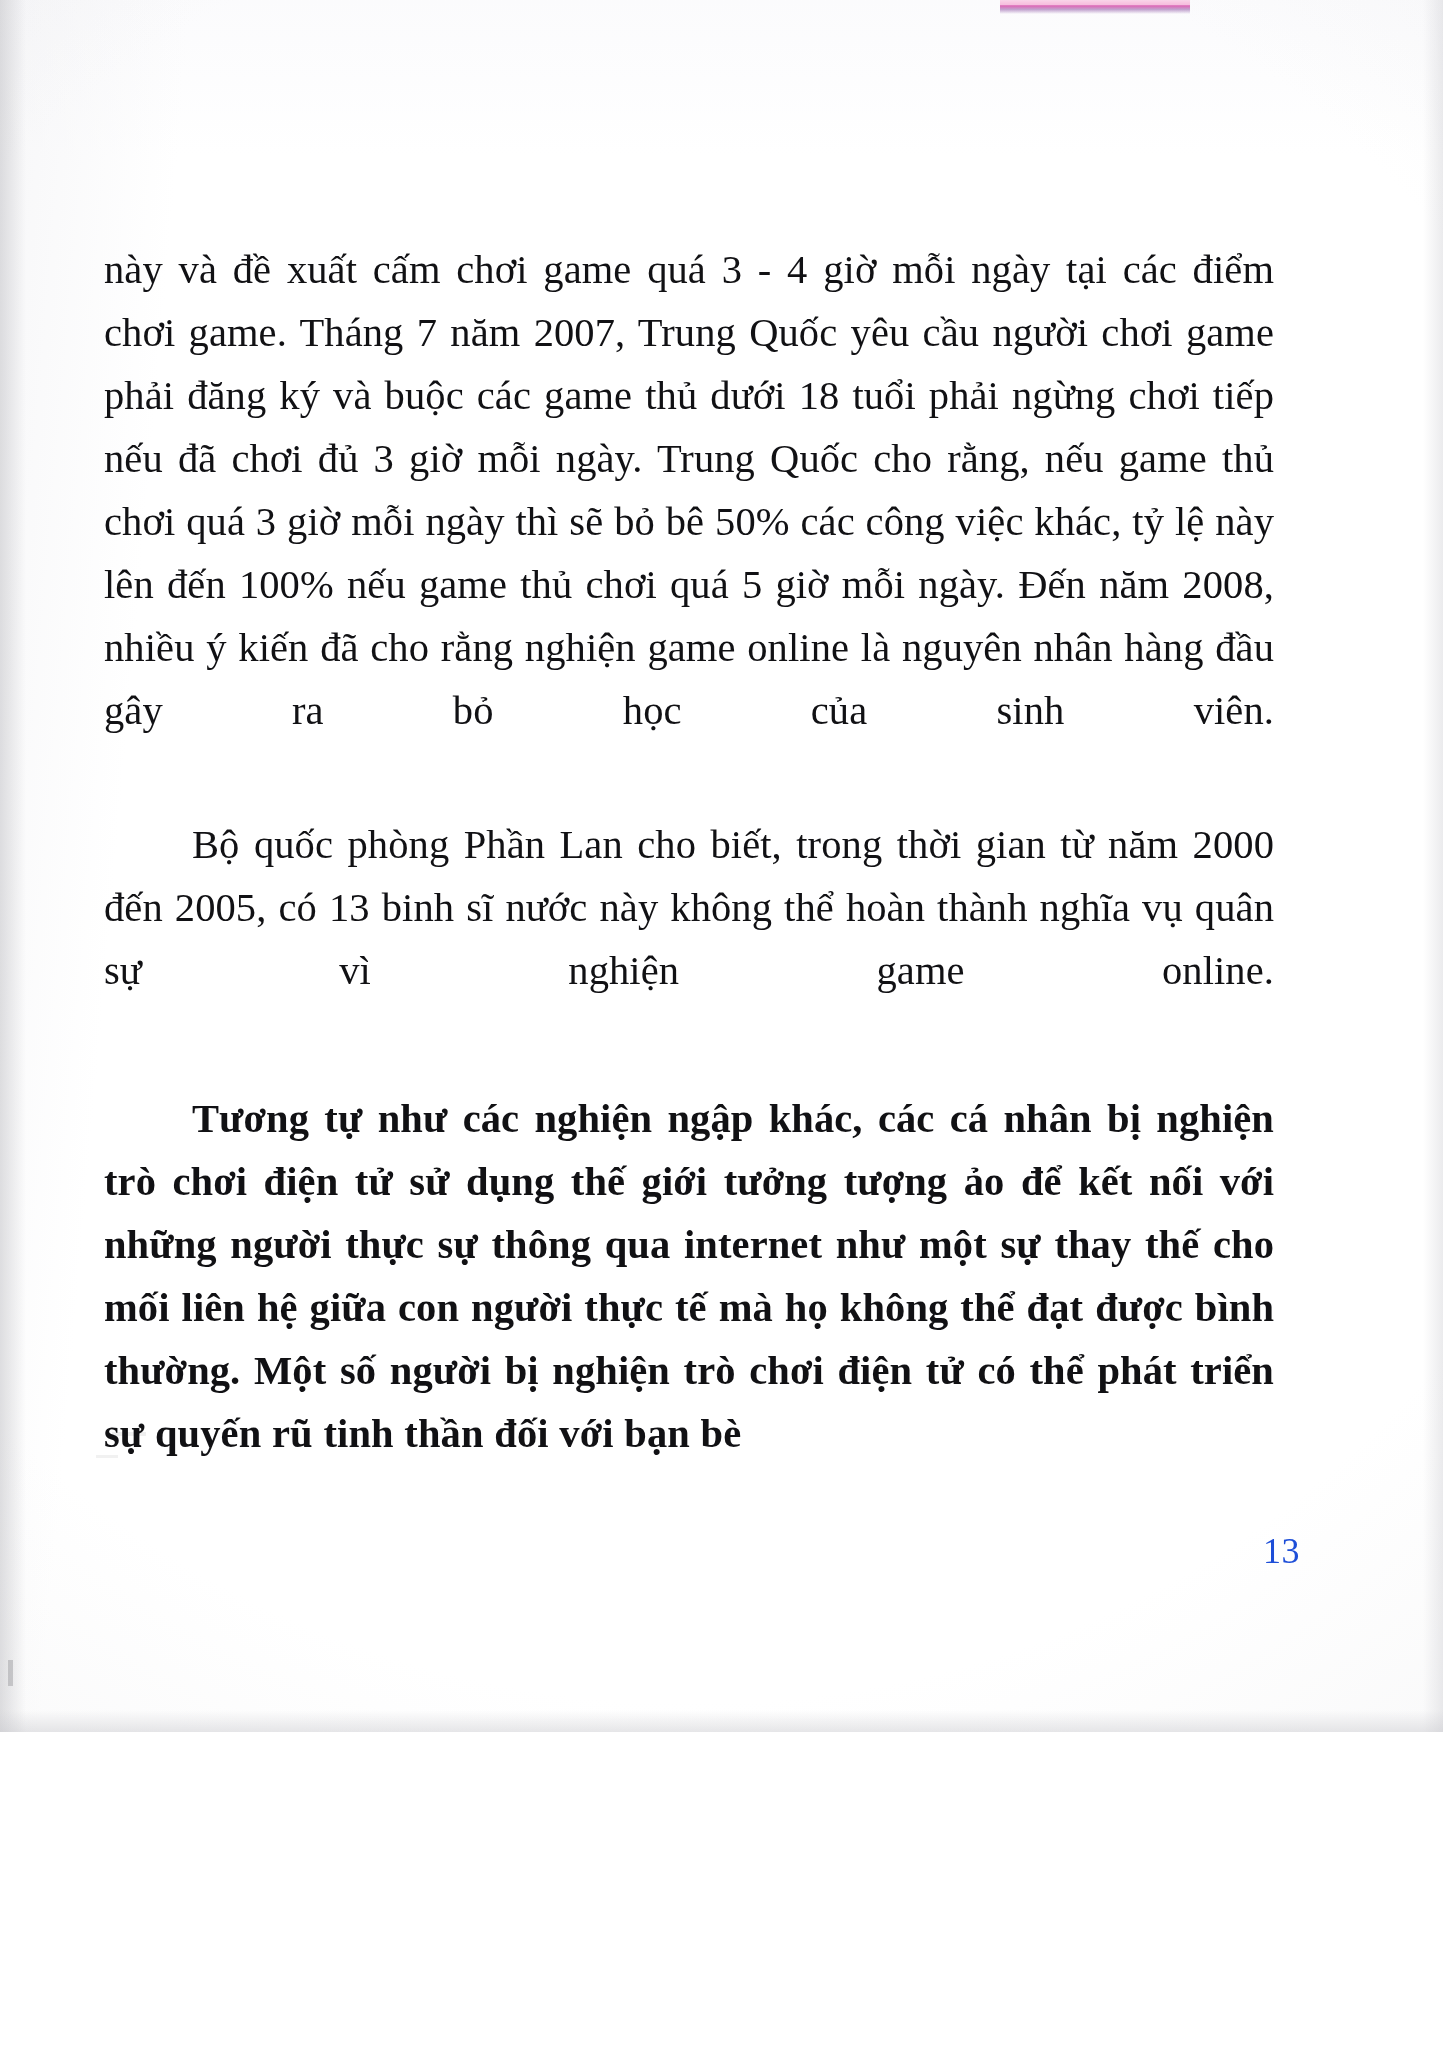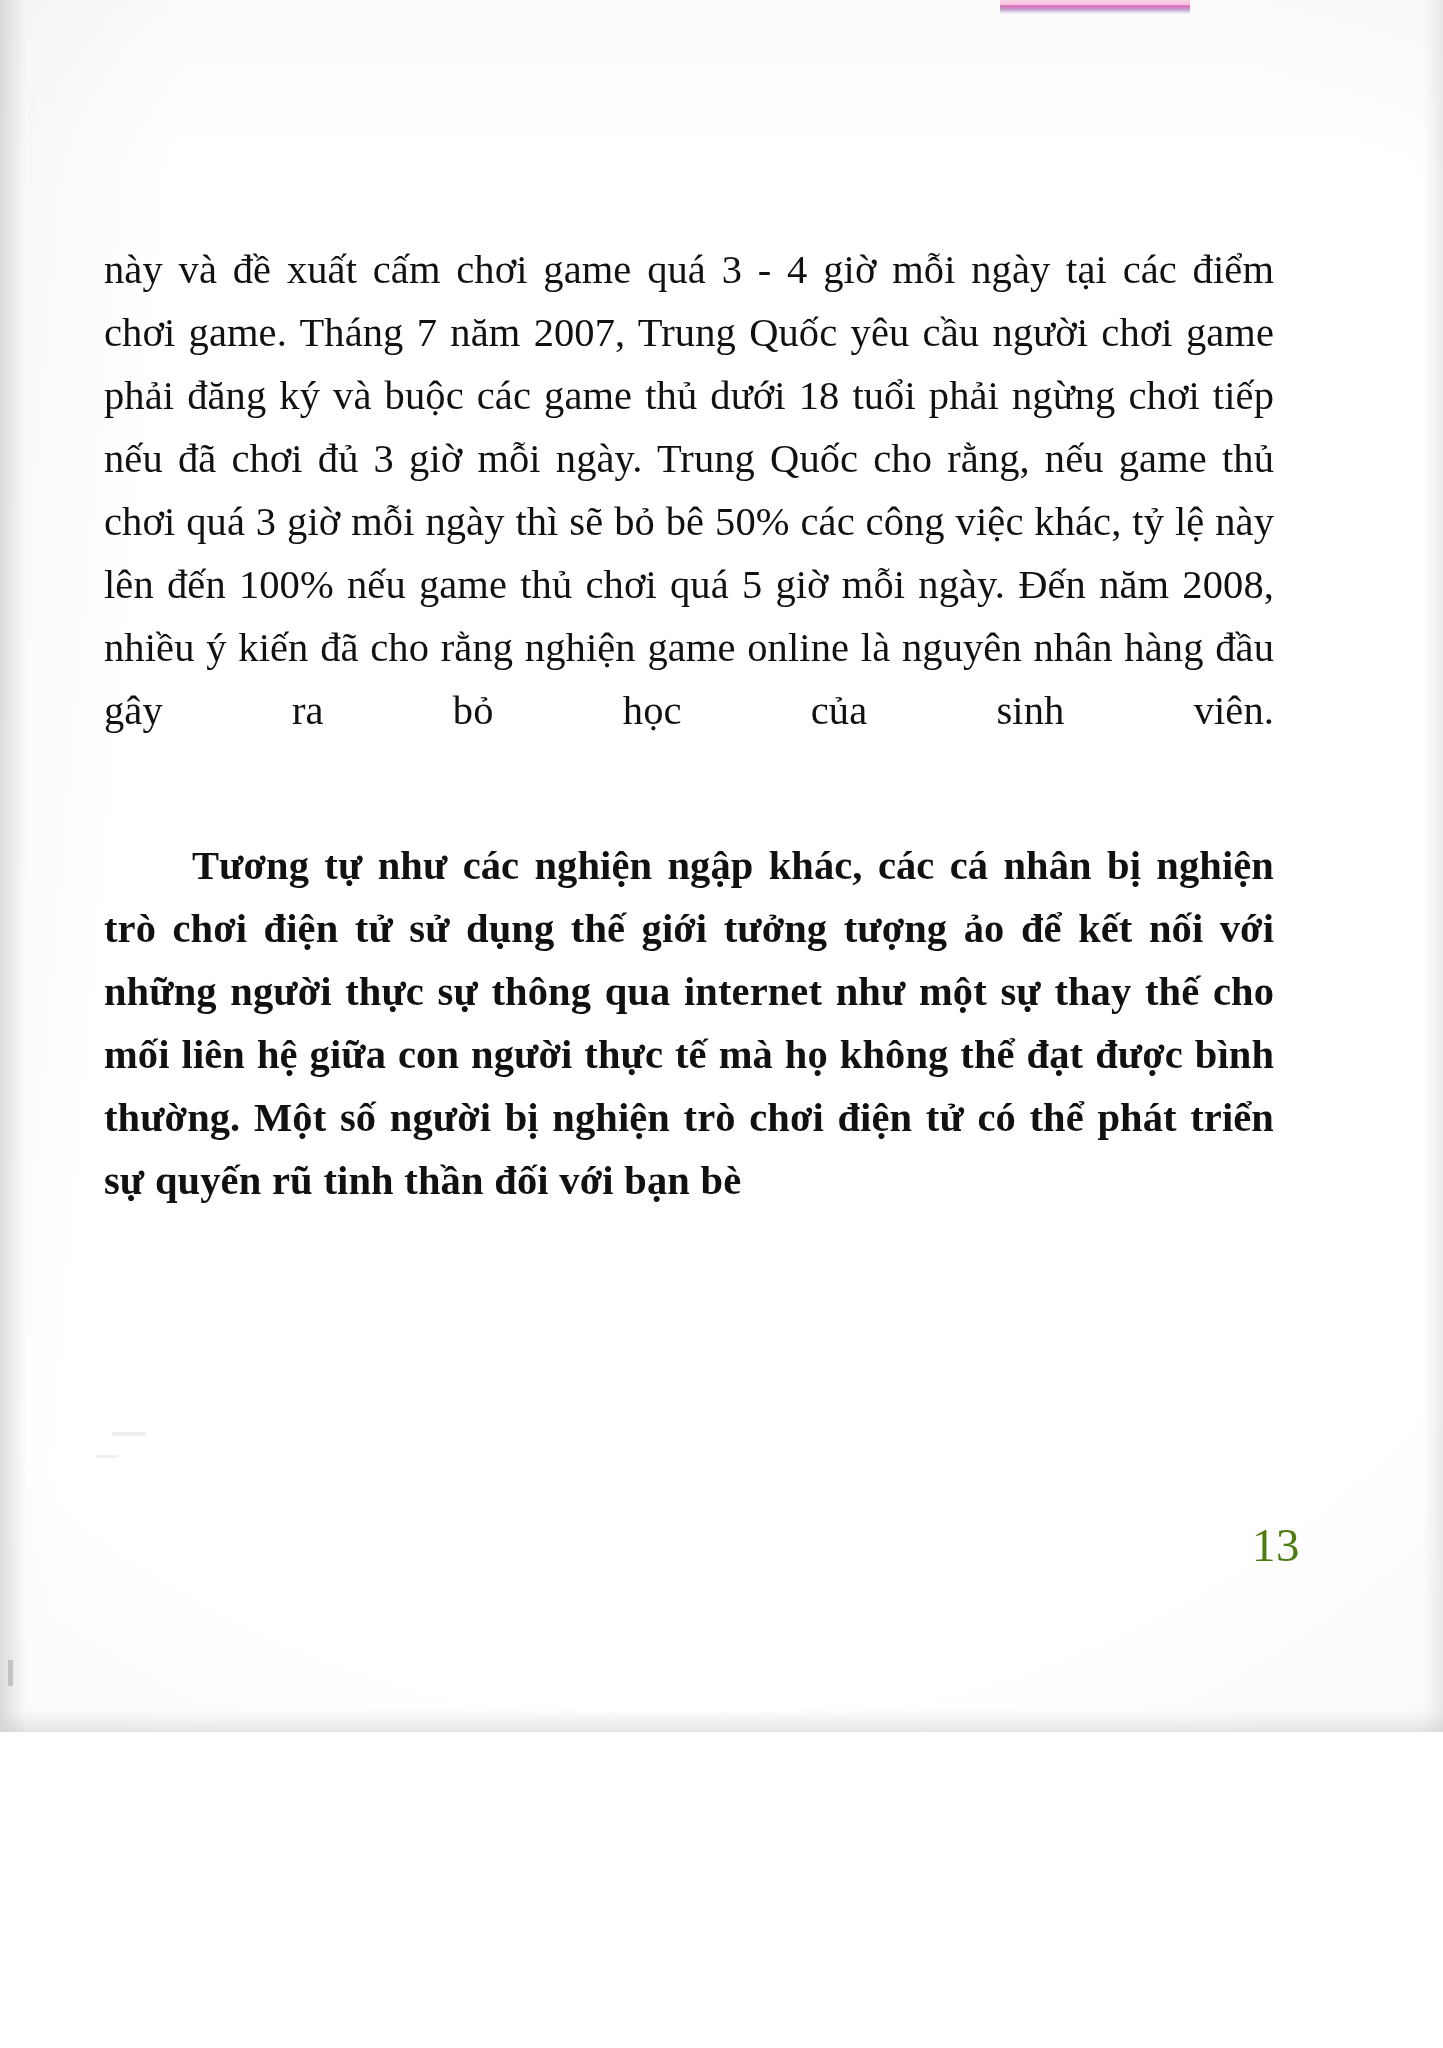--- a/index.html
+++ b/index.html
@@ -125,23 +125,23 @@
 
   .para-gap {
     height: 7px;
   }
 
   
   .page-number {
     position: absolute;
     right: 143px;
     bottom: 163px;
-    font-size: 47px;
+    font-size: 36px;
     line-height: 1;
-    color: #4d7c0f;
+    color: #1d4ed8;
     letter-spacing: 0.5px;
   }
 </style>
 </head>
 <body>
 
 <div id="page">
 
   <div class="scan-tint"></div>
   <div class="binding-shadow"></div>
@@ -153,20 +153,21 @@
 
   <div class="speck" style="left:8px; top:1660px; width:5px; height:26px;"></div>
   <div class="speck" style="left:112px; top:1432px; width:34px; height:4px; opacity:.35;"></div>
   <div class="speck" style="left:96px; top:1455px; width:22px; height:3px; opacity:.3;"></div>
 
   <div class="text-column">
 
     <p class="para">này và đề xuất cấm chơi game quá 3 - 4 giờ mỗi ngày tại các điểm chơi game. Tháng 7 năm 2007, Trung Quốc yêu cầu người chơi game phải đăng ký và buộc các game thủ dưới 18 tuổi phải ngừng chơi tiếp nếu đã chơi đủ 3 giờ mỗi ngày. Trung Quốc cho rằng, nếu game thủ chơi quá 3 giờ mỗi ngày thì sẽ bỏ bê 50% các công việc khác, tỷ lệ này lên đến 100% nếu game thủ chơi quá 5 giờ mỗi ngày. Đến năm 2008, nhiều ý kiến đã cho rằng nghiện game online là nguyên nhân hàng đầu gây ra bỏ học của sinh viên.</p>
     <div class="para-gap"></div>
 
+    <p class="para indented">Bộ quốc phòng Phần Lan cho biết, trong thời gian từ năm 2000 đến 2005, có 13 binh sĩ nước này không thể hoàn thành nghĩa vụ quân sự vì nghiện game online.</p>
     <div class="para-gap"></div>
 
     <div class="para-gap"></div>
 
     <div class="para-gap"></div>
 
     <p class="para indented no-stretch">Tương tự như các nghiện ngập khác, các cá nhân bị nghiện trò chơi điện tử sử dụng thế giới tưởng tượng ảo để kết nối với những người thực sự thông qua internet như một sự thay thế cho mối liên hệ giữa con người thực tế mà họ không thể đạt được bình thường. Một số người bị nghiện trò chơi điện tử có thể phát triển sự quyến rũ tinh thần đối với bạn bè</p>
 
   </div>
 

